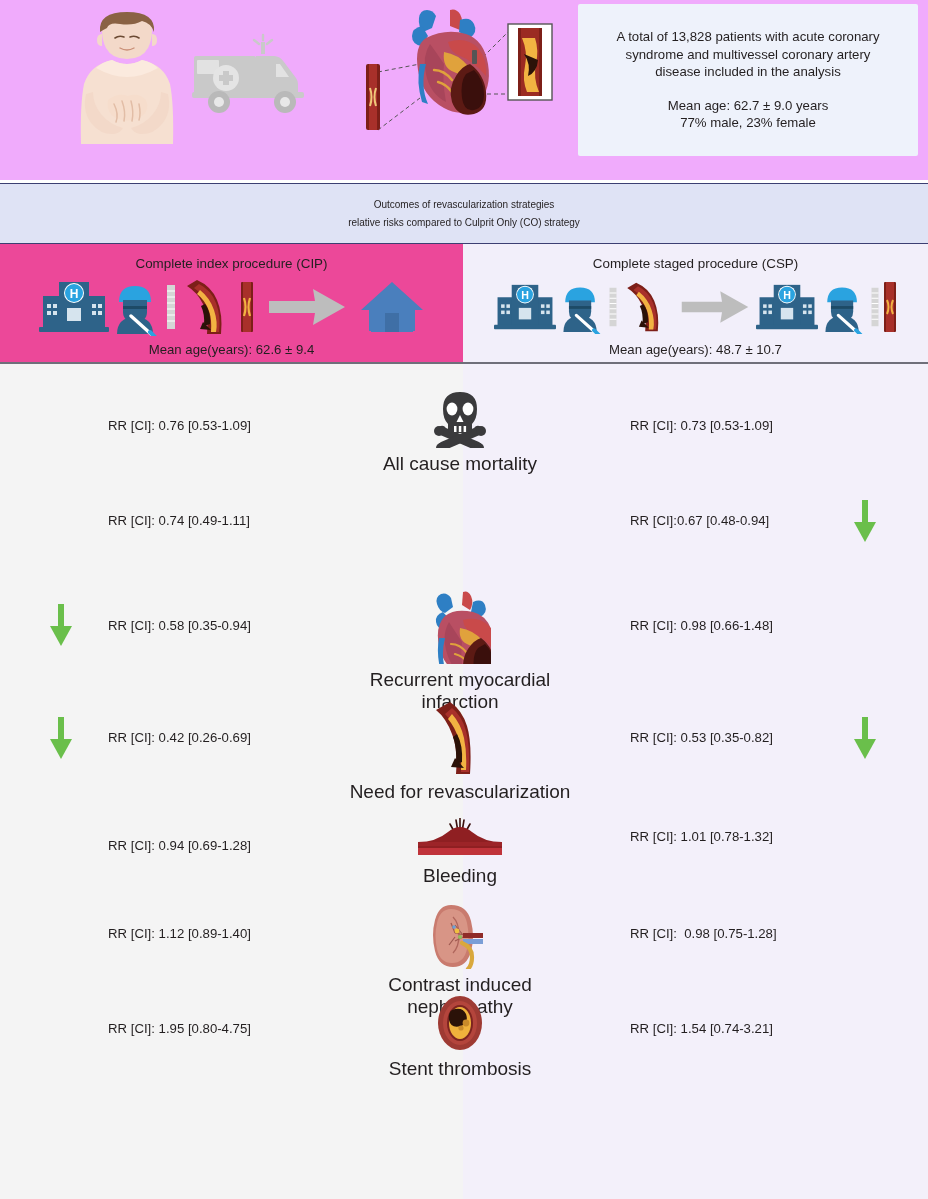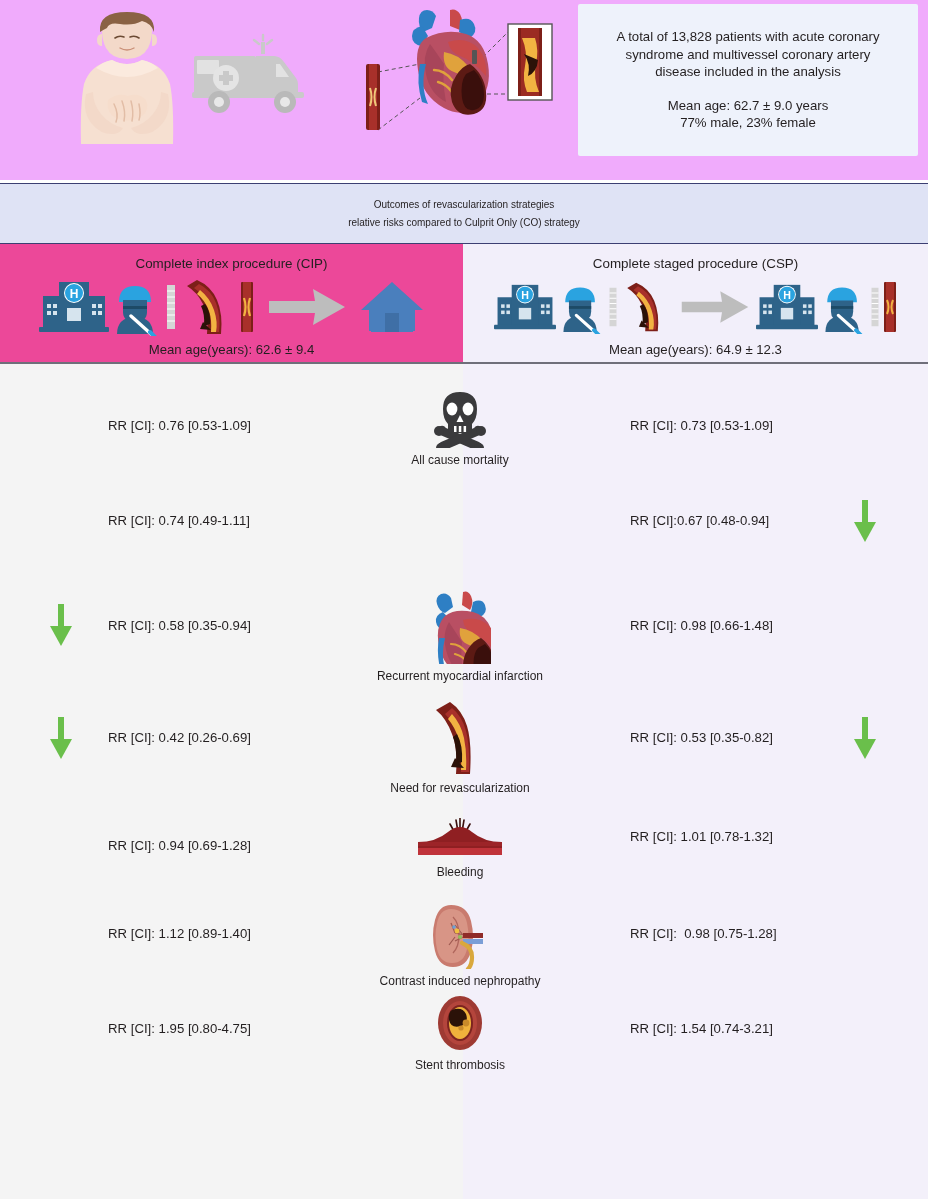--- a/index.html
+++ b/index.html
@@ -63,21 +63,21 @@
   .rr-right { left:630px; }
   .arrow { position:absolute; width:26px; height:44px; }
   .arrow-left  { left:48px; }
   .arrow-right { left:852px; }
 
   .outcome {
     position:absolute; left:340px; width:240px;
     display:flex; flex-direction:column; align-items:center;
   }
   .outcome-icon { height:62px; display:flex; align-items:flex-end; justify-content:center; }
-  .outcome-label { font-size:12px; margin-top:5px; color:#231f20; text-align:center; }
+  .outcome-label { font-size:19px; margin-top:5px; color:#231f20; text-align:center; }
 
   
   svg { display:block; }
 </style>
 </head>
 <body>
 
 <div class="page">
 
   <div class="top-strip">
@@ -339,21 +339,21 @@
             <path d="M4 10 h8 M4 16 h8 M4 22 h8 M4 28 h8 M4 34 h8 M4 40 h8"></path>
           </g>
         </svg>
 
         <svg width="16" height="54" viewBox="0 0 16 54">
           <rect x="2" y="2" width="12" height="50" rx="1" fill="#7d1f18"></rect>
           <rect x="4" y="2" width="8" height="50" fill="#a8302a"></rect>
           <path d="M5 20 q3 7 0 14 M11 20 q-3 7 0 14" stroke="#f2b342" stroke-width="2" fill="none"></path>
         </svg>
       </div>
-      <div class="arm-age">Mean age(years): 64.9  ± 12.3</div>
+      <div class="arm-age">Mean age(years): 48.7  ± 10.7</div>
     </div>
   </div>
 
   <div class="arms-rule"></div>
 
   <div class="body-left"></div>
   <div class="body-right"></div>
 
   <div class="row" style="top:386px; height:78px;">
     <div class="rr rr-left" style="top:32px;">RR [CI]: 0.76 [0.53-1.09]</div>

